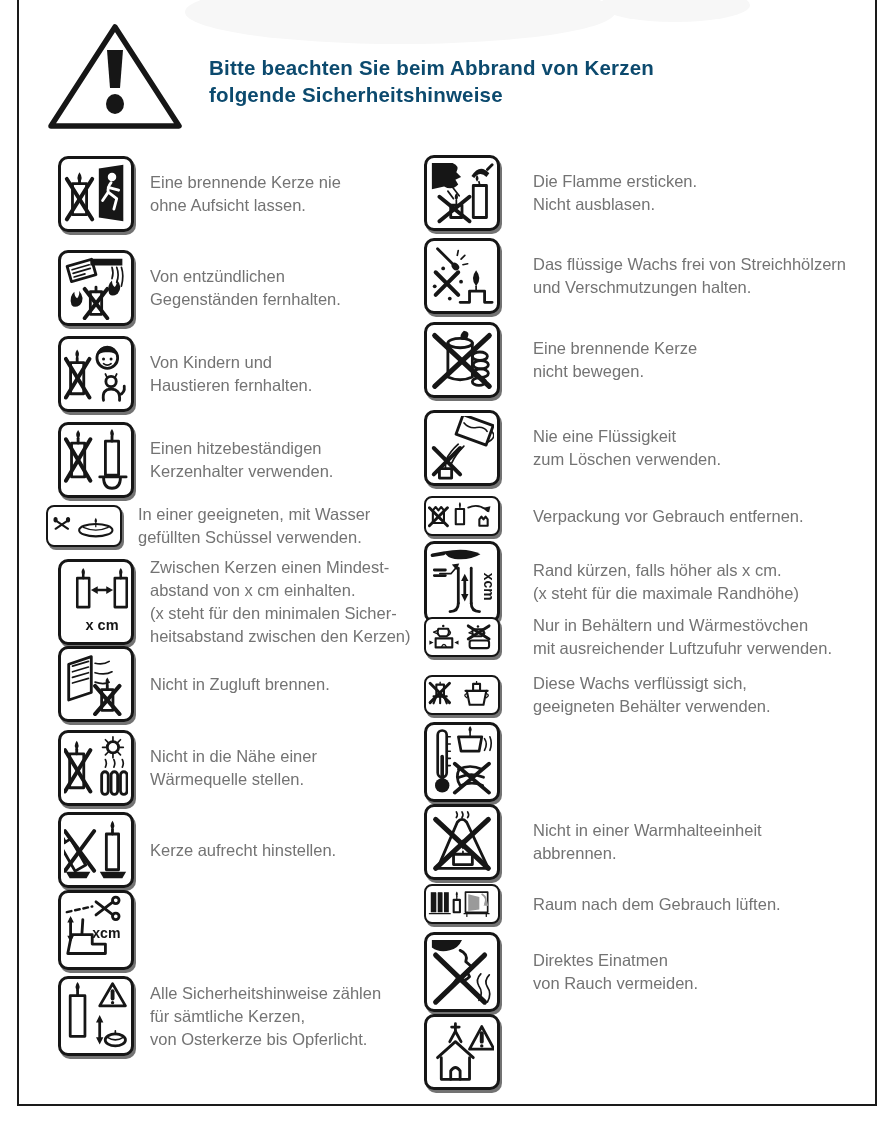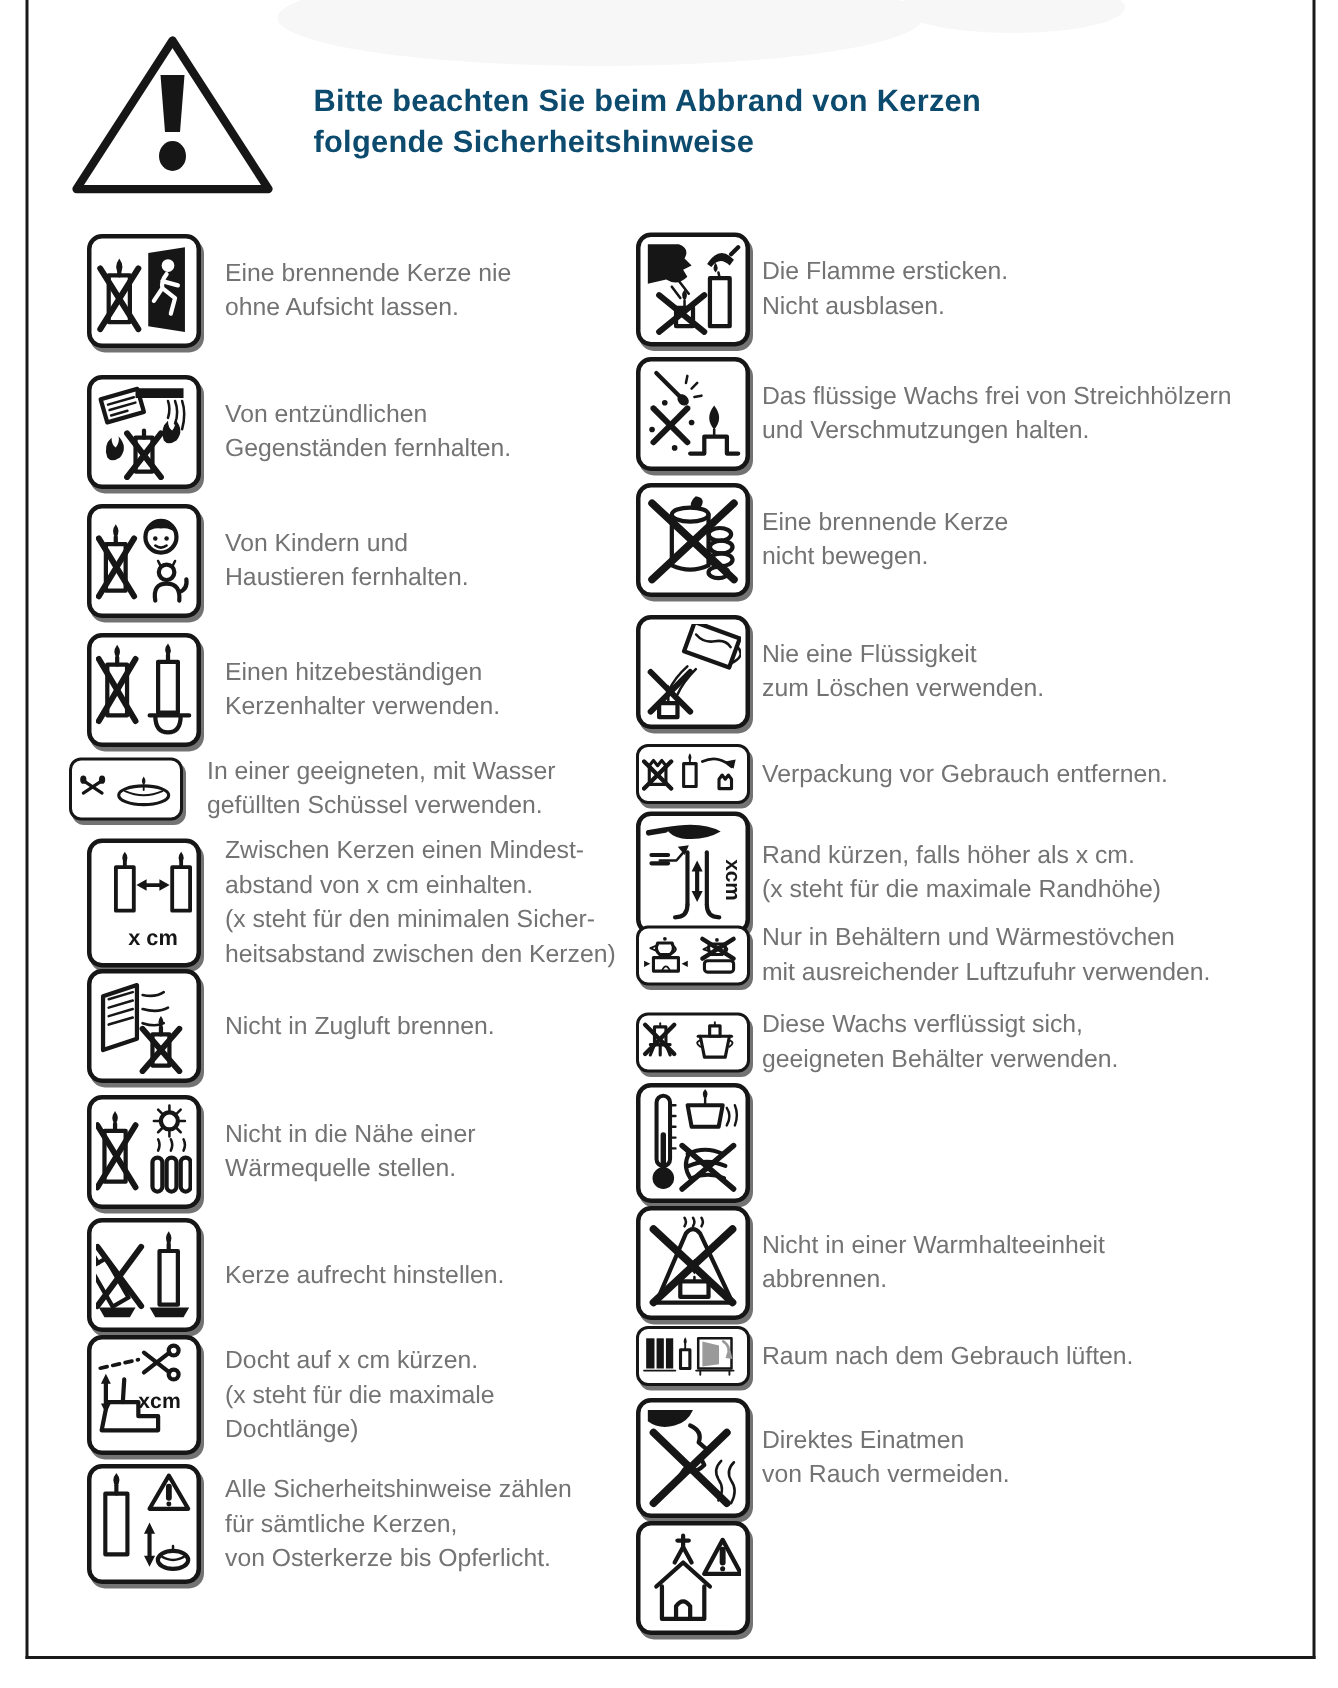--- a/index.html
+++ b/index.html
@@ -11,21 +11,21 @@
   .frame{
     position:absolute;left:17px;top:-4px;width:860px;height:1110px;
     border:2.5px solid #1a1a1a;border-top:none;box-sizing:border-box;
   }
   .title{
     position:absolute;left:209px;top:55px;font-size:20.5px;line-height:26.5px;
     font-weight:bold;white-space:pre-line;color:#0c4a6e;letter-spacing:0.2px;
   }
   .warn-tri{position:absolute;left:44px;top:22px;}
   .item{position:absolute;display:flex;align-items:center;gap:16px;}
-  .item.r{gap:8px;}
+  .item.r{gap:33px;}
   .txt{font-size:16.5px;line-height:23px;white-space:pre-line;color:#737373;}
   .icon-box{
     flex:0 0 auto;width:76px;height:76px;box-sizing:border-box;
     border:3px solid #161616;border-radius:10px;background:#fff;
     box-shadow:2px 3px 0 rgba(0,0,0,0.55);
     display:flex;align-items:center;justify-content:center;
   }
   .icon-box.h42{height:42px;border-width:2.5px;border-radius:8px;}
   .icon-box.h40{height:40px;border-width:2.5px;border-radius:8px;}
   .icon-box.h80{height:80px;}
@@ -239,23 +239,20 @@
       <path d="M34,7 L52,21 M34,21 L52,7"></path>
       <circle cx="55" cy="5.5" r="3.5"></circle>
         <circle cx="55" cy="22.5" r="3.5"></circle>
       <line x1="20" y1="26" x2="19" y2="42"></line>
       <line x1="7" y1="26" x2="7" y2="46"></line>
       <path class="f" d="M7,22 l-3.5,7 h7 z M7,50 l-3.5,-7 h7 z"></path>
       <text x="30" y="46" font-size="15">xcm</text>
       <path d="M8,42 h22 v10 h14 v10 H4 z"></path>
     </svg>
   </div>
-  <div class="txt">Docht auf x cm kürzen.
-(x steht für die maximale
-Dochtlänge)</div>
 </div>
 
 <div class="item" style="left:58px;top:976px">
   <div class="icon-box h80">
     <svg width="64" height="70" viewBox="0 0 68 76">
       <rect x="6" y="16" width="16" height="44"></rect>
       <line x1="14" y1="10" x2="14" y2="16"></line>
       <path class="f" d="M14,1 q4.5,5.5 0,10 q-4.5,-4.5 0,-10"></path>
       <path d="M52,3 L38,27 H66 Z"></path>
       <line class="x" x1="52" y1="11" x2="52" y2="19"></line>

